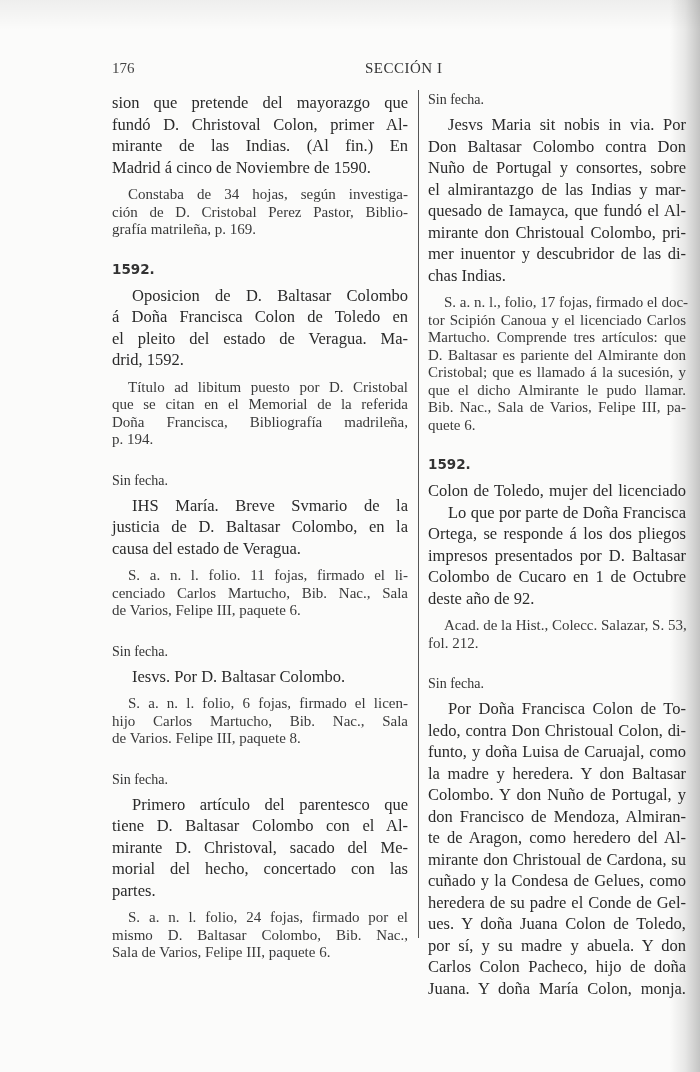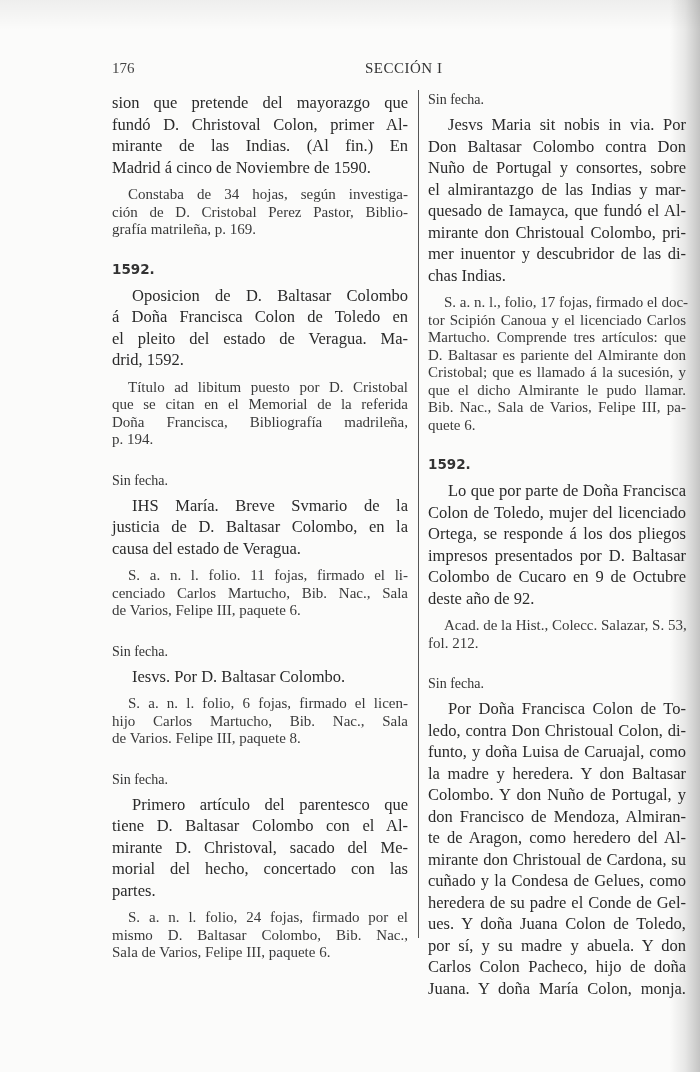--- a/index.html
+++ b/index.html
@@ -165,25 +165,25 @@
       <span class="line">Cristobal; que es llamado á la sucesión, y</span>
       <span class="line">que el dicho Almirante le pudo llamar.</span>
       <span class="line">Bib. Nac., Sala de Varios, Felipe III, pa-</span>
       <span class="line last">quete 6.</span>
     </div>
   </div>
 
   <div class="entry">
     <div class="year">1592.</div>
     <div class="main block">
+      <span class="line">Colon de Toledo, mujer del licenciado</span>
       <span class="line indent">Lo que por parte de Doña Francisca</span>
-      <span class="line">Colon de Toledo, mujer del licenciado</span>
       <span class="line">Ortega, se responde á los dos pliegos</span>
       <span class="line">impresos presentados por D. Baltasar</span>
-      <span class="line">Colombo de Cucaro en 9 de Octubre</span>
+      <span class="line">Colombo de Cucaro en 1 de Octubre</span>
       <span class="line last">deste año de 92.</span>
     </div>
     <div class="note">
       <span class="line indent">Acad. de la Hist., Colecc. Salazar, S. 53,</span>
       <span class="line last">fol. 212.</span>
     </div>
   </div>
 
   <div class="entry">
     <div class="sinfecha">Sin fecha.</div>

